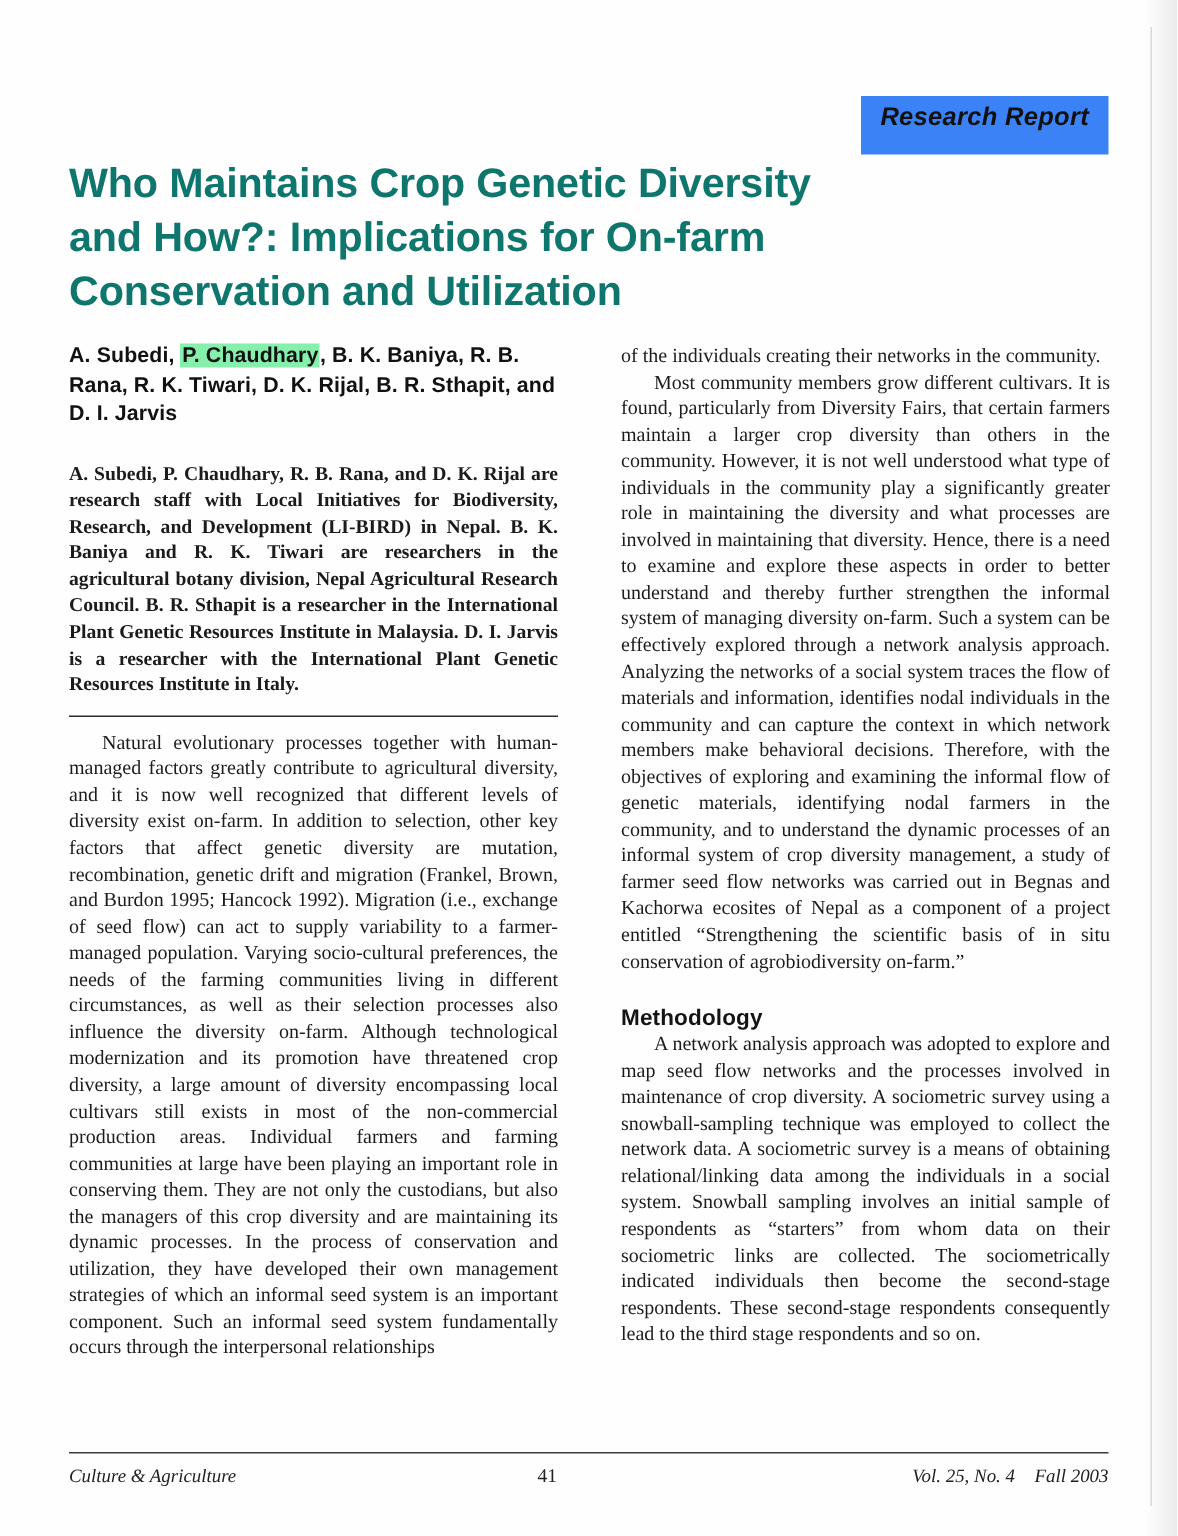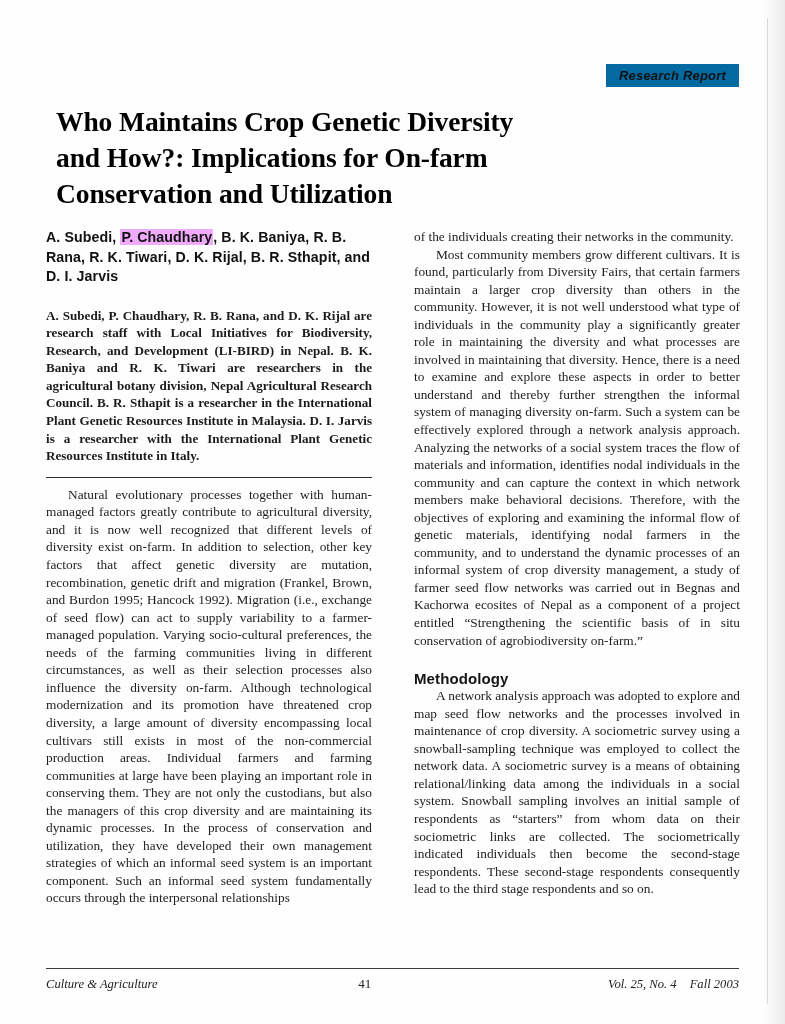--- a/index.html
+++ b/index.html
@@ -41,41 +41,41 @@
 
   .badge-row {
     position: absolute;
     top: 64px;
     left: 46px;
     right: 46px;
     text-align: right;
   }
   .badge {
     display: inline-block;
-    background: #0369a1;
+    background: #3b82f6;
     color: #111;
     font-family: "Liberation Sans", sans-serif;
     font-weight: bold;
     font-style: italic;
-    font-size: 13px;
+    font-size: 17px;
     letter-spacing: 0.2px;
-    padding: 4px 13px 4px 13px;
+    padding: 4px 13px 15px 13px;
   }
 
   .title {
     position: absolute;
     top: 104px;
-    left: 56px;
+    left: 46px;
     width: 560px;
-    font-family: Liberation Serif, serif;
+    font-family: Liberation Sans, sans-serif;
     font-weight: bold;
     font-size: 27.5px;
     line-height: 36px;
     letter-spacing: -0.1px;
-    color: #000000;
+    color: #0f766e;
   }
 
   .columns {
     position: absolute;
     top: 228px;
     left: 46px;
     width: 694px;
   }
   .col {
     width: 326px;
@@ -85,21 +85,21 @@
 
   .authors {
     font-family: "Liberation Sans", sans-serif;
     font-weight: bold;
     font-size: 14.2px;
     line-height: 19.5px;
     color: #111;
     letter-spacing: 0.1px;
   }
   .hl {
-    background: #f0abfc;
+    background: #86efac;
     padding: 0 1px;
   }
 
   .affiliation {
     margin-top: 20px;
     font-family: "Liberation Serif", serif;
     font-weight: bold;
     font-size: 13.1px;
     line-height: 17.6px;
     text-align: justify;

